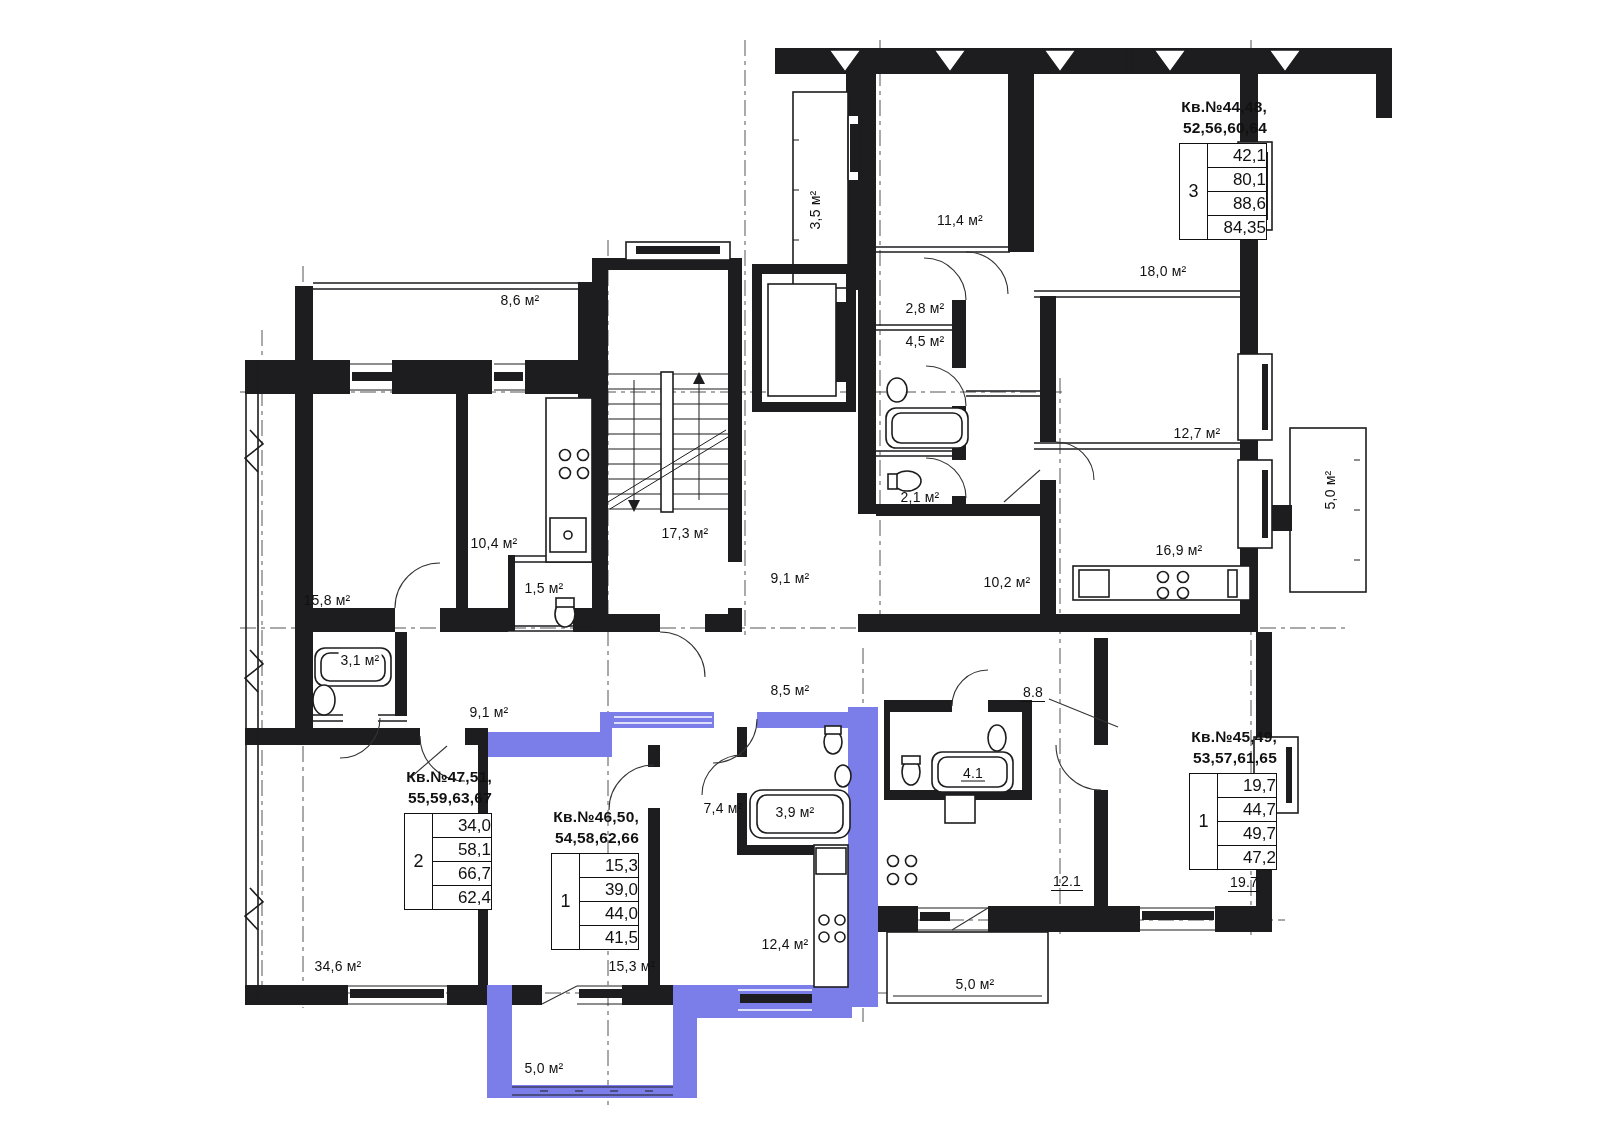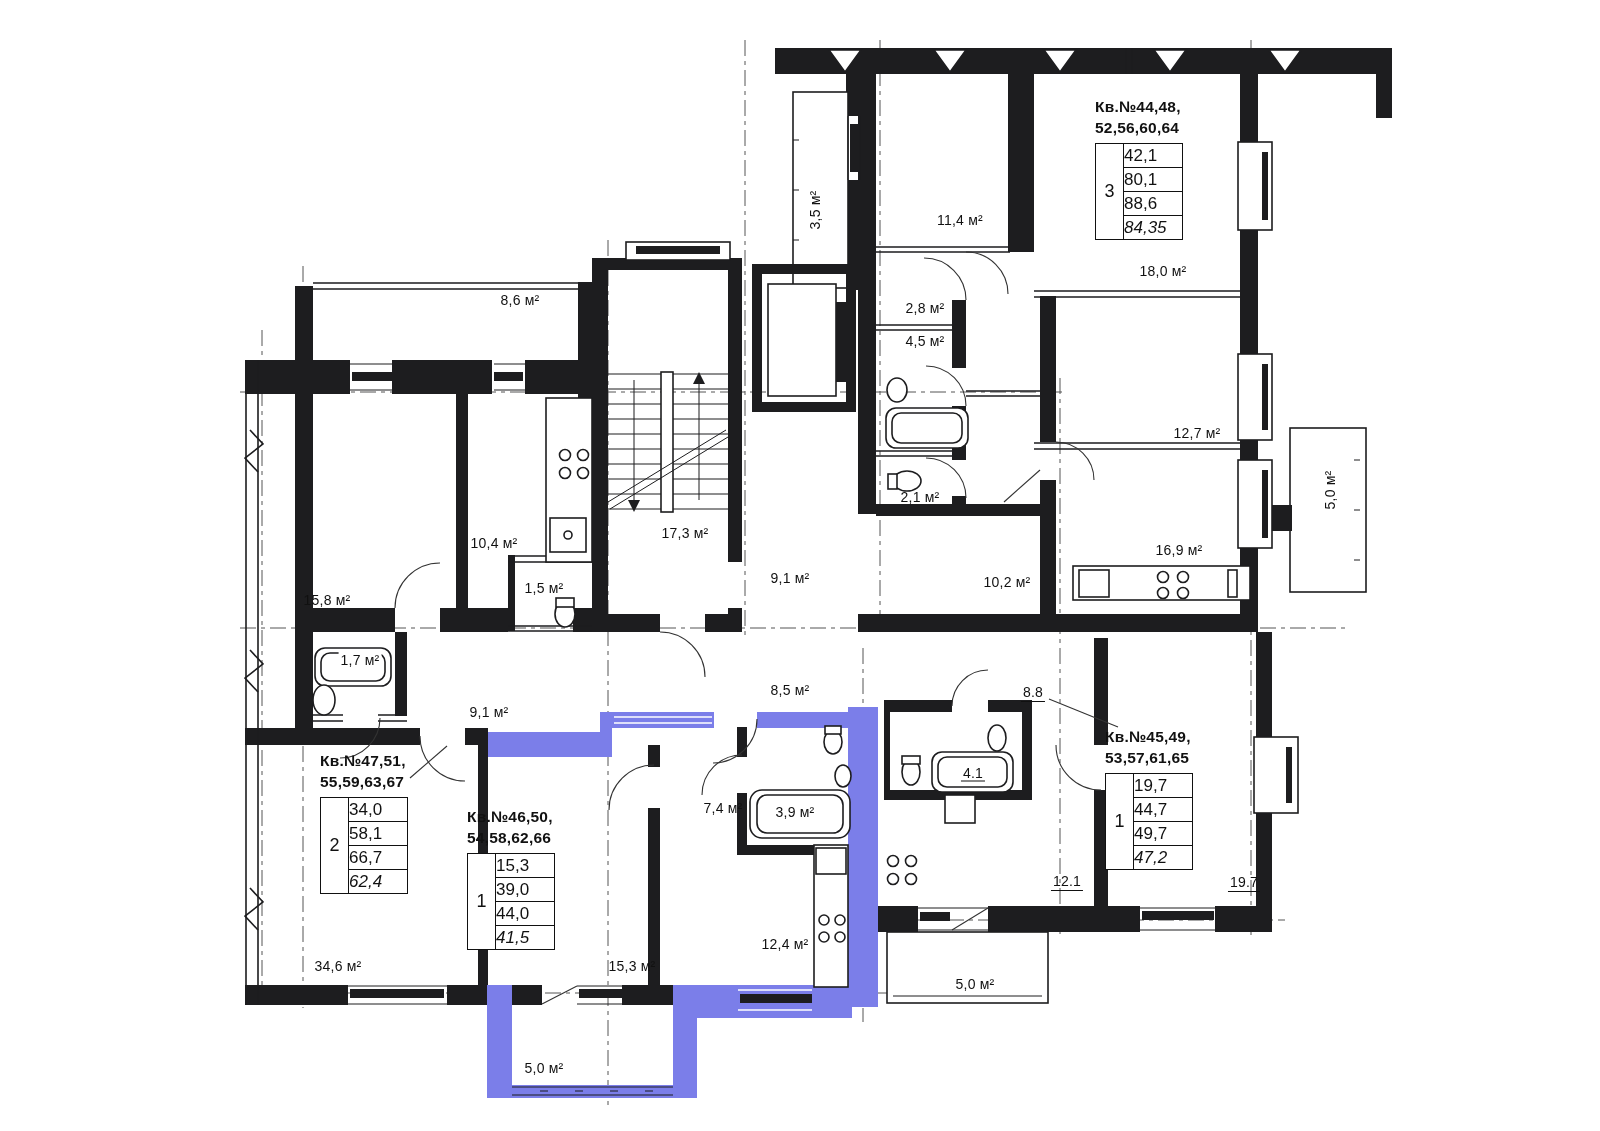--- a/index.html
+++ b/index.html
@@ -15,29 +15,29 @@
   .ax{stroke:var(--axis-color,#555);stroke-width:1;fill:none;stroke-dasharray:16 5 4 5;}
   .brk{fill:#fff;stroke:var(--wall-color,#1d1d1f);stroke-width:1.6;}
   .wht{stroke:#fff;stroke-width:1.4;fill:none;}
   
   .rl{position:absolute;transform:translate(-50%,-50%);font-size:14px;white-space:nowrap;
       letter-spacing:.2px;}
   .rl.v{transform:translate(-50%,-50%) rotate(-90deg);}
   .rl.ul{border-bottom:1.6px solid #111;padding:0 2px 1px 2px;}
   .rl.bg{background:#fff;padding:0 2px;}
   
-  .apt{position:absolute;width:172px;text-align:left;}
+  .apt{position:absolute;width:172px;text-align:right;}
   .apt-title{font-weight:bold;font-size:15.5px;line-height:21px;letter-spacing:.2px;}
   .apt-table{display:inline-flex;margin-top:5px;border:1.6px solid #111;background:#fff;}
   .apt-rooms{width:27px;display:flex;align-items:center;justify-content:center;
              font-size:18px;border-right:1.6px solid #111;}
   .apt-areas{display:flex;flex-direction:column;}
   .apt-areas div{width:58px;height:23px;line-height:23px;font-size:17px;
                  border-bottom:1.6px solid #111;}
-  .apt-areas div:last-child{border-bottom:none;font-style:italic;}
+  .apt-areas div:last-child{border-bottom:none;}
 </style>
 </head>
 <body>
 
 <div id="stage">
 
 <svg id="plan-svg" width="1600" height="1131" viewBox="0 0 1600 1131">
 
   <g>
     <path class="ax" d="M262 330 V1005"></path>
@@ -315,21 +315,21 @@
 <span class="rl" style="left:1197px;top:433px">12,7 м²</span>
 <span class="rl v" style="left:1330px;top:490px">5,0 м²</span>
 <span class="rl" style="left:494px;top:543px">10,4 м²</span>
 <span class="rl" style="left:685px;top:533px">17,3 м²</span>
 <span class="rl" style="left:1179px;top:550px">16,9 м²</span>
 <span class="rl" style="left:920px;top:497px">2,1 м²</span>
 <span class="rl" style="left:544px;top:588px">1,5 м²</span>
 <span class="rl" style="left:327px;top:600px">15,8 м²</span>
 <span class="rl" style="left:790px;top:578px">9,1 м²</span>
 <span class="rl" style="left:1007px;top:582px">10,2 м²</span>
-<span class="rl bg" style="left:360px;top:660px">1,7 м²</span>
+<span class="rl bg" style="left:360px;top:660px">3,1 м²</span>
 <span class="rl" style="left:489px;top:712px">9,1 м²</span>
 <span class="rl" style="left:790px;top:690px">8,5 м²</span>
 <span class="rl ul" style="left:1033px;top:693px">8.8</span>
 <span class="rl" style="left:723px;top:808px">7,4 м²</span>
 <span class="rl bg" style="left:795px;top:812px">3,9 м²</span>
 <span class="rl ul bg" style="left:973px;top:773px">4.1</span>
 <span class="rl" style="left:785px;top:944px">12,4 м²</span>
 <span class="rl ul" style="left:1067px;top:882px">12.1</span>
 <span class="rl ul" style="left:1244px;top:883px">19.7</span>
 <span class="rl" style="left:338px;top:966px">34,6 м²</span>
@@ -344,21 +344,21 @@
     <div class="apt-rooms">3</div>
     <div class="apt-areas">
       <div>42,1</div>
       <div>80,1</div>
       <div>88,6</div>
       <div>84,35</div>
     </div>
   </div>
 </div>
 
-<div class="apt" style="left:320px;top:750px">
+<div class="apt" style="left:320px;top:766px">
   <div class="apt-title">Кв.№47,51,</div>
   <div class="apt-title">55,59,63,67</div>
   <div class="apt-table">
     <div class="apt-rooms">2</div>
     <div class="apt-areas">
       <div>34,0</div>
       <div>58,1</div>
       <div>66,7</div>
       <div>62,4</div>
     </div>

